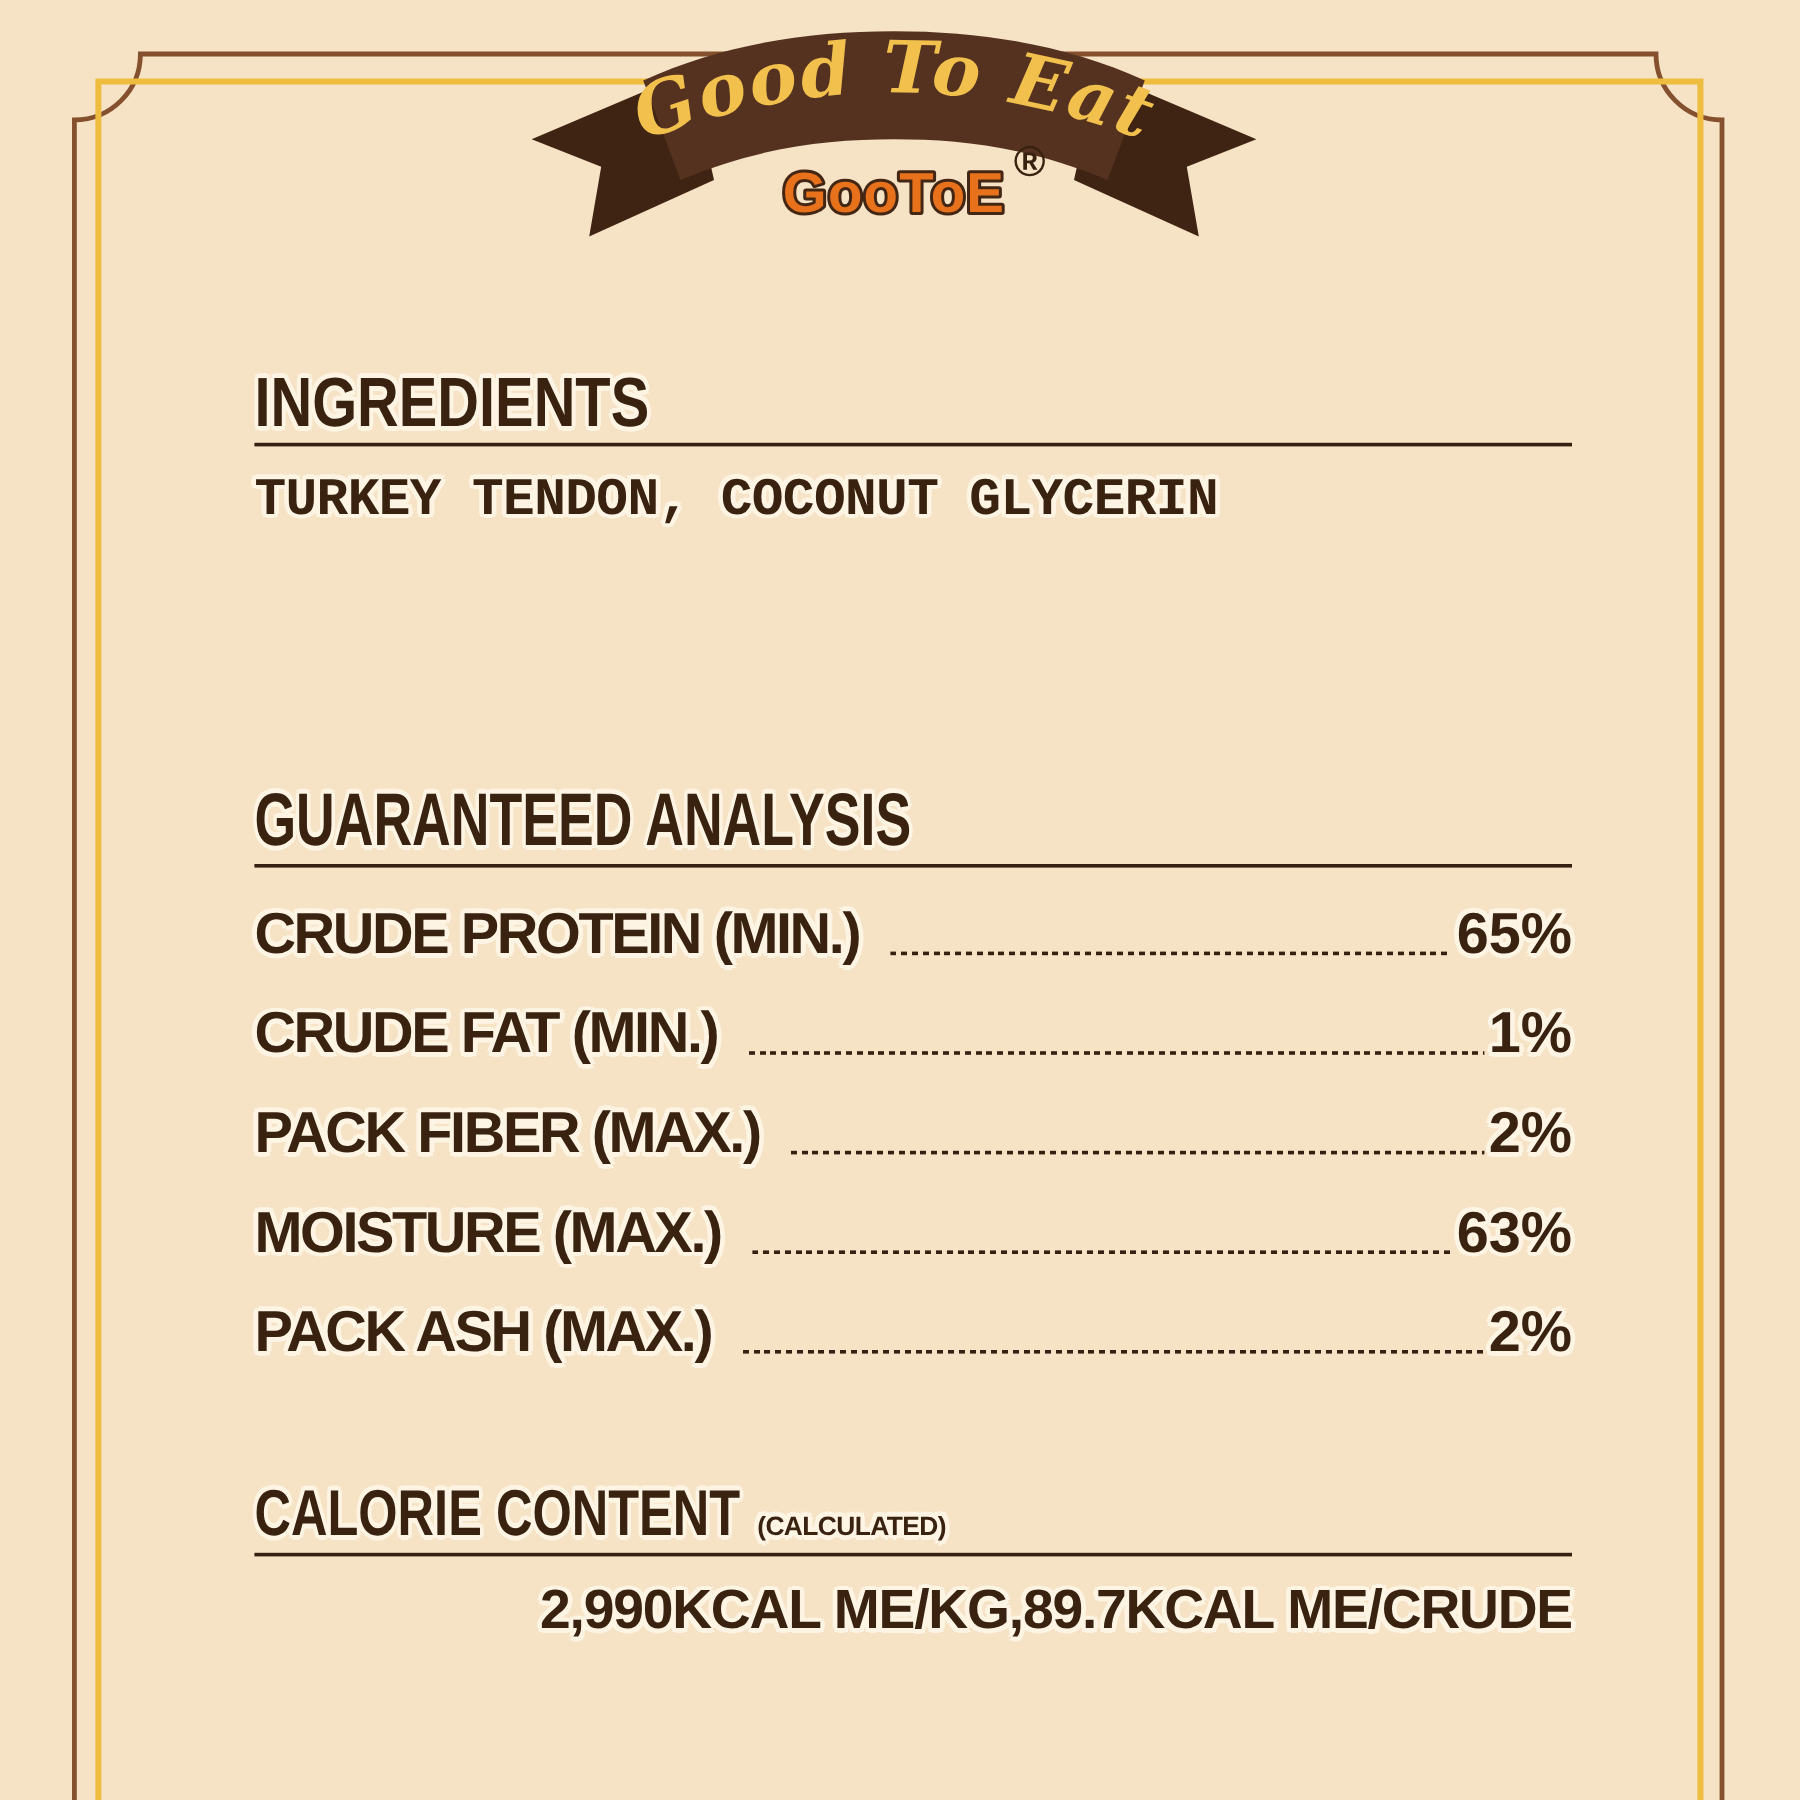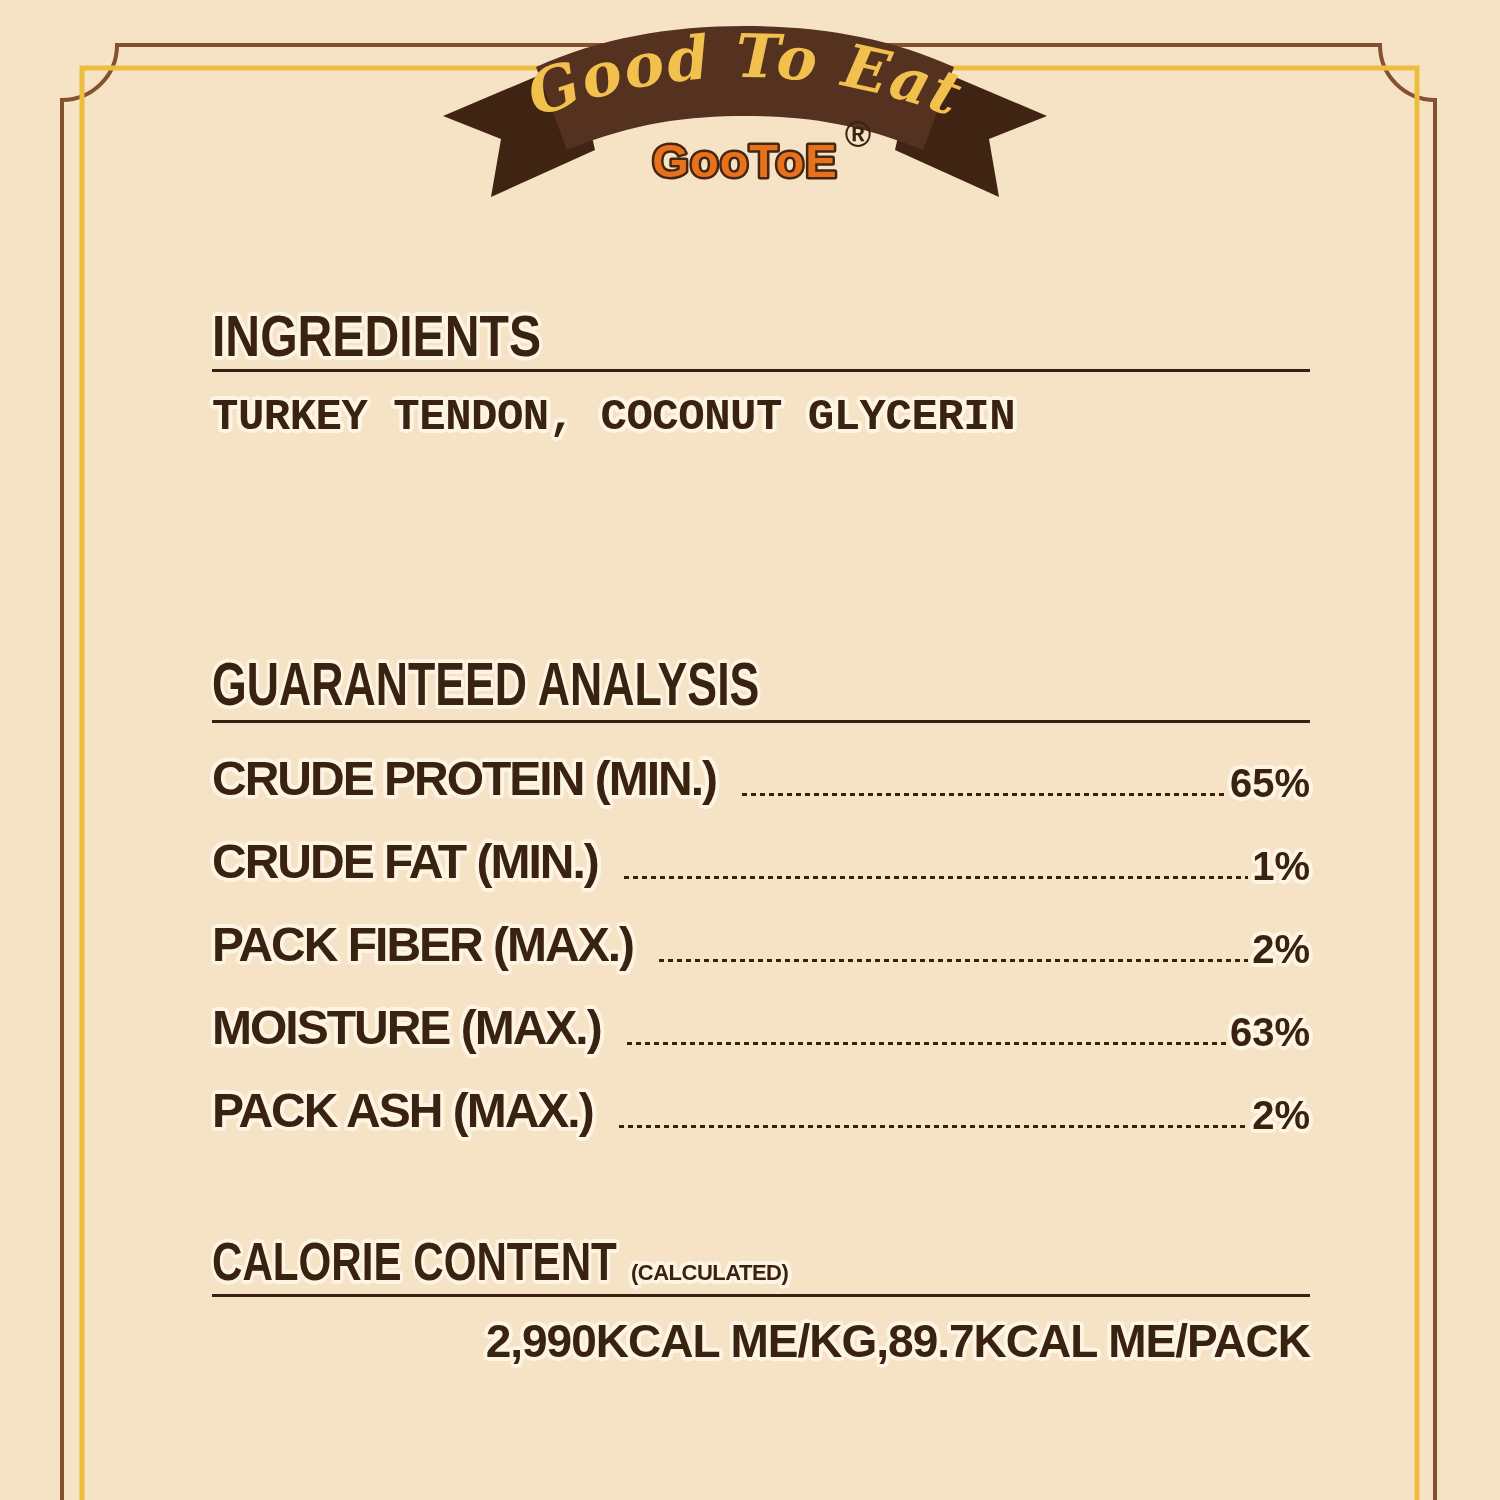--- a/index.html
+++ b/index.html
@@ -36,21 +36,21 @@
     margin:22px 0 0 0;font-size:44px;font-weight:bold;letter-spacing:-0.5px;
     line-height:1.05;white-space:nowrap;font-family:Liberation Mono, monospace;
   }
   .ga-rows{margin-top:32px;text-align:center;}
   .ga-row{display:flex;align-items:flex-end;height:48px;margin-bottom:35px;}
   .ga-label{font-size:48px;font-weight:bold;letter-spacing:-2px;line-height:1;white-space:nowrap;}
   .leader{
     flex:1;height:3px;margin:0 4px 7px 26px;
     background-image:repeating-linear-gradient(to right,#362011 0 5px,transparent 5px 9px);
   }
-  .ga-value{font-size:40px;font-weight:bold;line-height:1;white-space:nowrap;}
+  .ga-value{font-size:48px;font-weight:bold;line-height:1;white-space:nowrap;}
   .cal-head{display:flex;align-items:baseline;white-space:nowrap;}
   .cal-sub{font-size:22px;font-weight:bold;margin-left:-100px;letter-spacing:-0.5px;}
   .cal-value{margin-top:20px;font-size:46px;font-weight:bold;letter-spacing:-1px;line-height:1.05;white-space:nowrap;}
 </style>
 </head>
 <body>
 
 <div class="label">
 
   <svg class="art" viewBox="0 0 1500 1500" aria-hidden="true">
@@ -111,16 +111,16 @@
       </div>
     </div>
   </section>
 
   <section class="sec sec-calories">
     <div class="cal-head">
       <h2 class="h-big h-calorie halo">CALORIE CONTENT</h2>
       <span class="cal-sub halo">(CALCULATED)</span>
     </div>
     <div class="rule"></div>
-    <p class="cal-value halo">2,990KCAL ME/KG,89.7KCAL ME/PACK</p>
+    <p class="cal-value halo">2,990KCAL ME/KG,89.7KCAL ME/CRUDE</p>
   </section>
 
 </div>
 
 </body></html>

